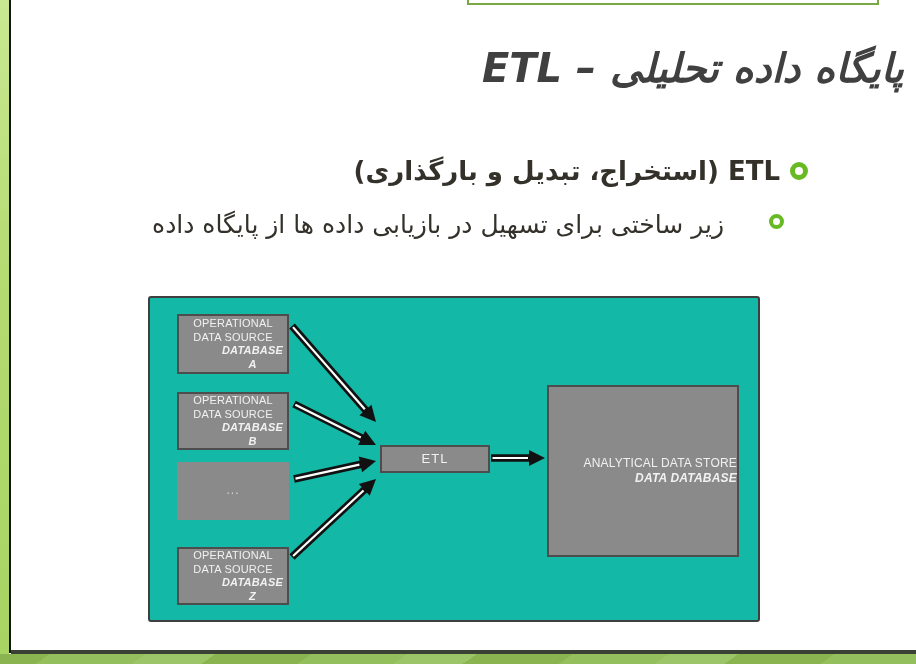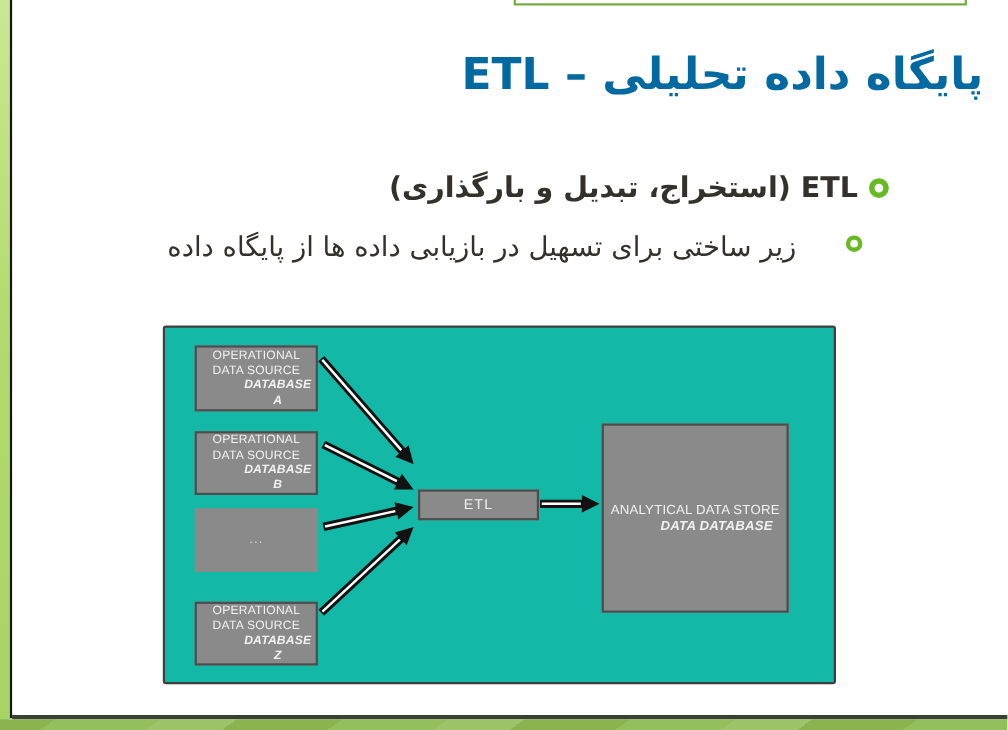--- a/index.html
+++ b/index.html
@@ -22,23 +22,23 @@
   }
   .bottom-line{
     position:absolute;left:11px;top:650px;width:905px;height:4px;background:#3a4033;
   }
   .bottom-strip{
     position:absolute;left:0;top:654px;width:916px;height:10px;
     background:repeating-linear-gradient(-35deg,#93bf5c 0 55px,#89b450 55px 110px,#9cc468 110px 150px);
   }
   
   .slide-title{
-    position:absolute;top:42px;right:22px;direction:rtl;
+    position:absolute;top:42px;right:12px;direction:rtl;
     font-family:"DejaVu Sans",sans-serif;font-weight:bold;
-    font-size:40px;line-height:1.3;color:#0369a1;white-space:nowrap;
+    font-size:40px;line-height:1.3;color:#404040;white-space:nowrap;font-style:italic;
   }
   .bullet-row{position:absolute;direction:rtl;display:flex;align-items:flex-start;}
   .bullet1{top:156px;right:108px;gap:10px;align-items:center;justify-content:space-between;}
   .bullet2{top:206px;right:132px;gap:10px;justify-content:flex-end;}
   .ring{
     border-radius:50%;background:#ffffff;flex:0 0 auto;box-sizing:content-box;
   }
   .ring-lg{width:8px;height:8px;border:5px solid #68ba22;}
   .ring-sm{width:7px;height:7px;border:4.5px solid #68ba22;margin-top:8px;}
   .b-text{
@@ -58,21 +58,21 @@
     font-size:11px;line-height:13.5px;letter-spacing:.2px;
   }
   .bordered{border:2px solid #4d4d4d;}
   .src{left:27px;width:112px;}
   .src-a{top:16px;height:60px;}
   .src-b{top:94px;height:58px;}
   .src-dots{top:164px;height:58px;color:#d5d5d5;font-size:12px;letter-spacing:1px;}
   .src-z{top:249px;height:58px;}
   .db-name{font-weight:bold;font-style:italic;margin-left:39px;}
   .etl-box{left:230px;top:147px;width:110px;height:28px;font-size:13px;letter-spacing:1px;}
-  .wh-box{left:397px;top:87px;width:170px;height:172px;font-size:12px;line-height:15px;}
+  .wh-box{left:397px;top:87px;width:192px;height:172px;font-size:12px;line-height:15px;text-align:right;}
   .arrow-layer{position:absolute;left:-2px;top:-2px;pointer-events:none;}
 </style>
 </head>
 <body>
 
 <div class="left-strip"></div>
 <div class="left-line"></div>
 <div class="top-placeholder"></div>
 <div class="bottom-line"></div>
 <div class="bottom-strip"></div>

